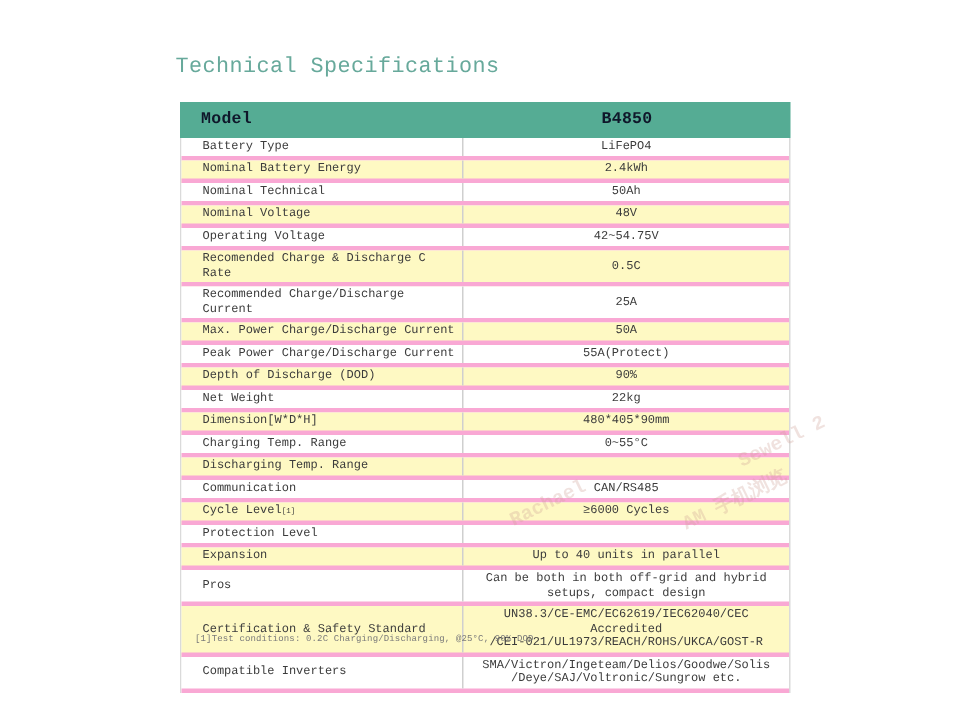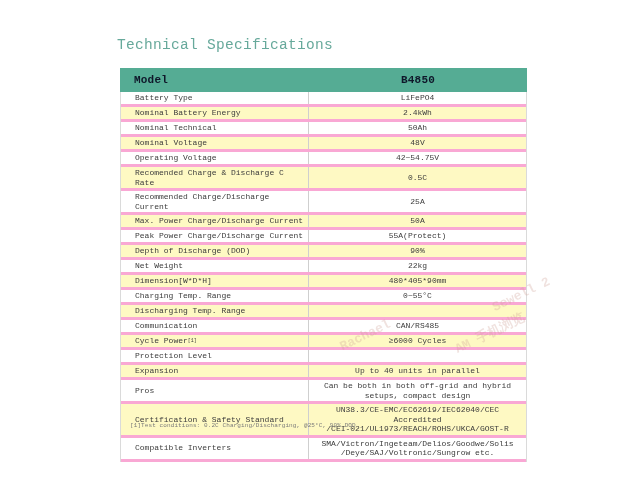--- a/index.html
+++ b/index.html
@@ -159,21 +159,21 @@
 
   <div class="row">
     <div class="cell cell-label">
             <span class="label-text">Communication</span>
           </div>
     <div class="cell cell-value">CAN/RS485</div>
   </div>
 
   <div class="row alt">
     <div class="cell cell-label">
-            <span class="label-text">Cycle Power</span>
+            <span class="label-text">Cycle Level</span>
             <sup>[1]</sup>
           </div>
     <div class="cell cell-value">≥6000 Cycles</div>
   </div>
 
   <div class="row">
     <div class="cell cell-label">
             <span class="label-text">Protection Level</span>
           </div>
   </div>

